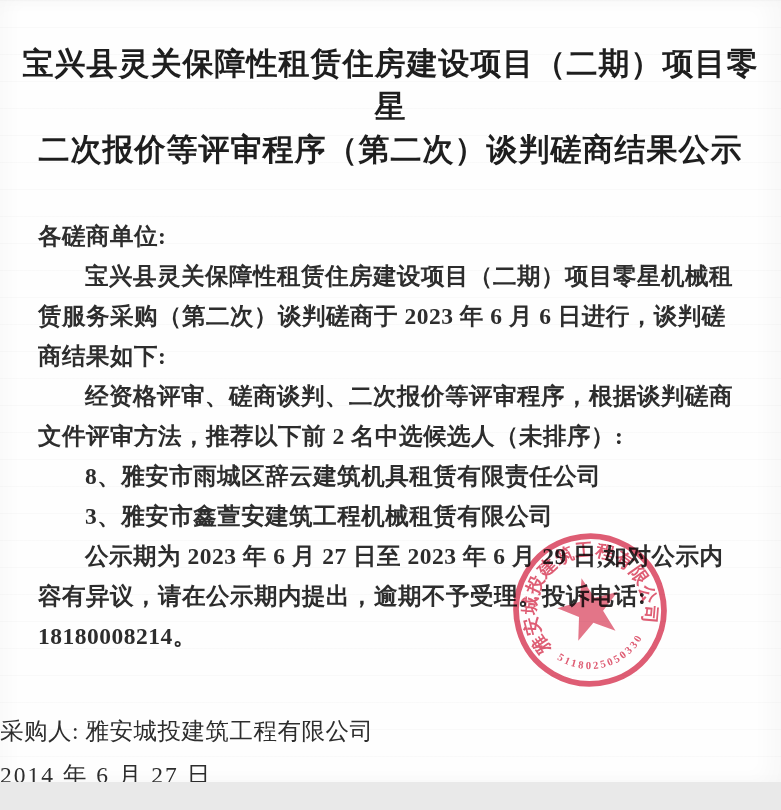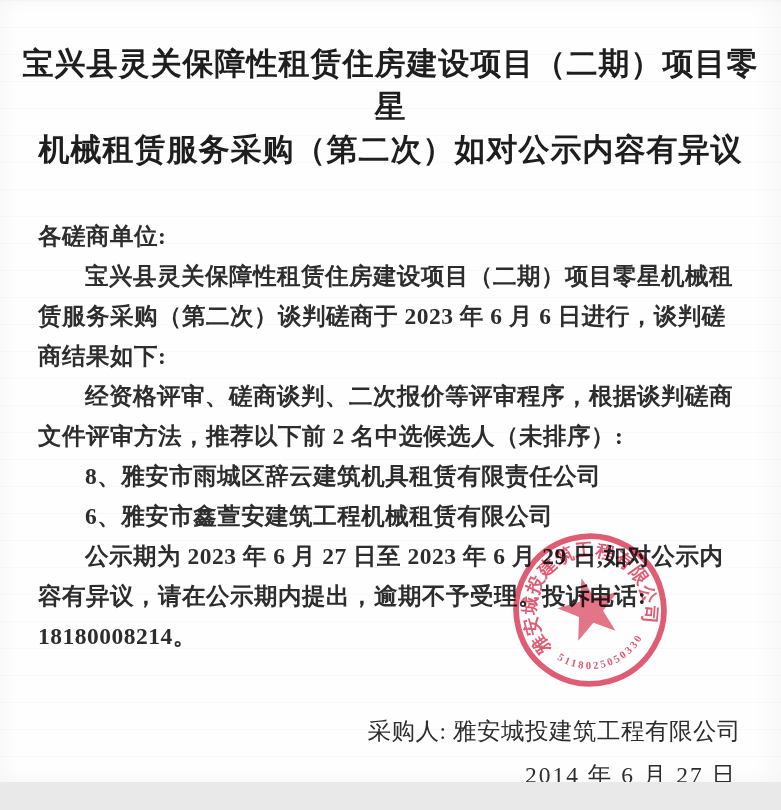--- a/index.html
+++ b/index.html
@@ -34,21 +34,20 @@
     font-size: 23.5px;
     line-height: 40px;
     letter-spacing: 0.5px;
     font-weight: bold;
   }
   .salutation { text-indent: 0; }
   .para { text-indent: 2em; }
   .candidate { text-indent: 2em; }
   .signature {
     margin: 58px 40px 4px 0;
-    text-align: right;
     font-size: 23.5px;
     line-height: 34px;
     letter-spacing: 0.5px;
   }
   .signature .sig-date {
     margin-top: 10px;
     padding-right: 4px;
     letter-spacing: 2px;
   }
   .seal {
@@ -68,29 +67,29 @@
     font-weight: 700;
   }
 </style>
 </head>
 <body>
 
 <div class="page">
 
   <div class="title">
     <div>宝兴县灵关保障性租赁住房建设项目（二期）项目零星</div>
-    <div>机械租赁服务采购（第二次）如对公示内容有异议</div>
+    <div>二次报价等评审程序（第二次）谈判磋商结果公示</div>
   </div>
 
   <div class="body-text">
     <div class="salutation">各磋商单位:</div>
     <div class="para">宝兴县灵关保障性租赁住房建设项目（二期）项目零星机械租赁服务采购（第二次）谈判磋商于 2023 年 6 月 6 日进行，谈判磋商结果如下:</div>
     <div class="para">经资格评审、磋商谈判、二次报价等评审程序，根据谈判磋商文件评审方法，推荐以下前 2 名中选候选人（未排序）:</div>
     <div class="candidate">8、雅安市雨城区辞云建筑机具租赁有限责任公司</div>
-    <div class="candidate">6、雅安市鑫萱安建筑工程机械租赁有限公司</div>
+    <div class="candidate">3、雅安市鑫萱安建筑工程机械租赁有限公司</div>
     <div class="para">公示期为 2023 年 6 月 27 日至 2023 年 6 月 29 日,如对公示内容有异议，请在公示期内提出，逾期不予受理。投诉电话: 18180008214。</div>
   </div>
 
   <div class="signature">
     <div class="sig-purchaser">采购人: 雅安城投建筑工程有限公司</div>
     <div class="sig-date">2014 年 6 月 27 日</div>
   </div>
 
   <div class="seal">
     <svg viewBox="0 0 200 200">

